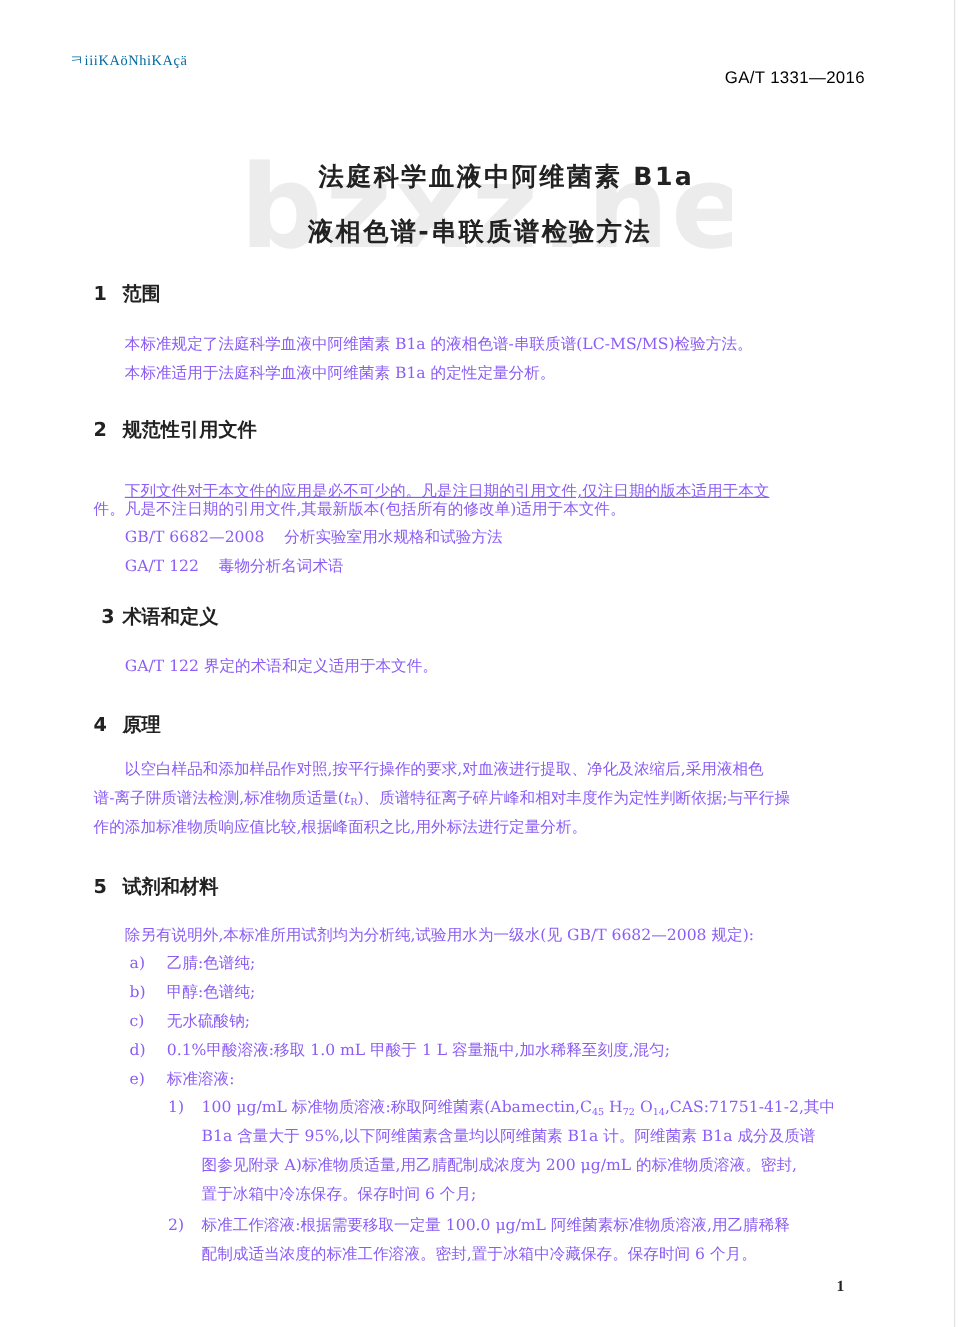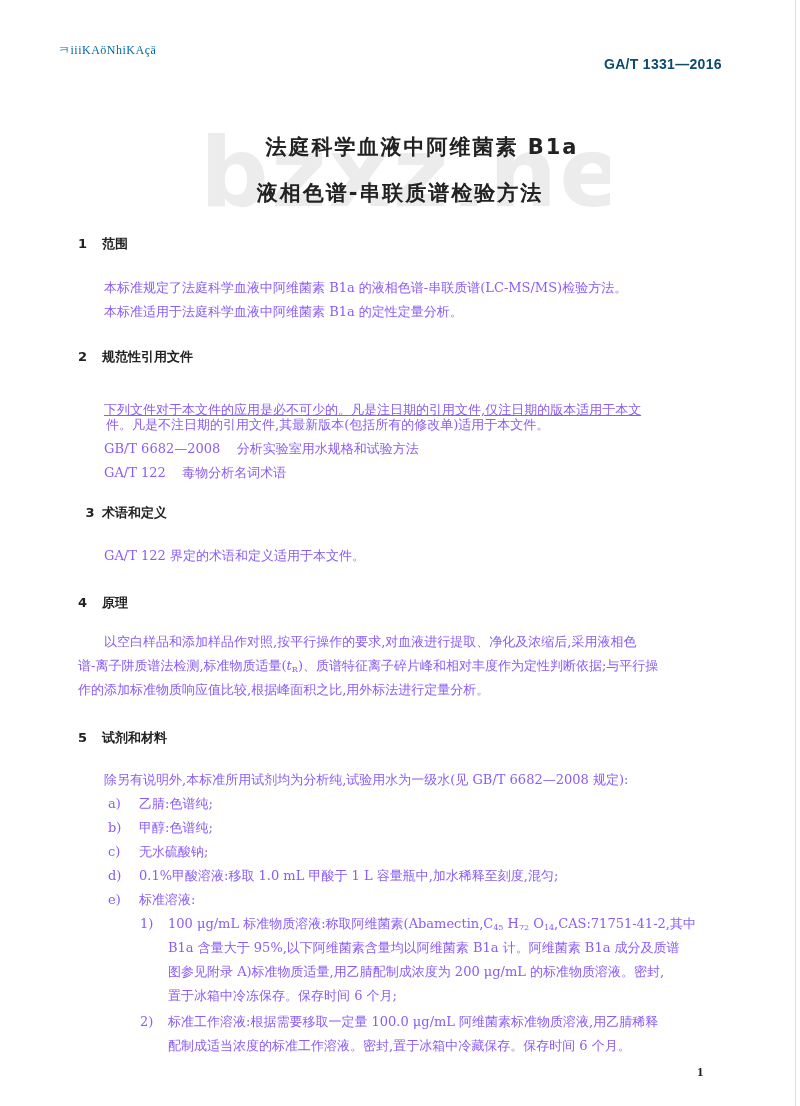--- a/index.html
+++ b/index.html
@@ -1,25 +1,25 @@
 <!DOCTYPE html>
 <html><head>
 <meta charset="utf-8">
 <style>
   html, body { margin:0; padding:0; }
   body { width:800px; height:1106px; background:#ffffff; position:relative; overflow:hidden;
          font-family:"DejaVu Serif", "Liberation Serif", serif; color:#1a1a1a; }
   .page-edge { position:absolute; top:0; right:4px; width:1px; height:1106px; background:#e2e2e2; }
   .top-noise { position:absolute; left:58px; top:2px; font-family:"Liberation Serif", serif; font-size:12px; color:#0369a1; letter-spacing:0.5px;margin-top:40px; }
-  .std-no { position:absolute; left:604px; top:56px; font-family:"Liberation Sans", sans-serif; font-weight:bold; font-size:14px; color:#0c4a6e; letter-spacing:0.3px; }
+  .std-no { position:absolute; left:604px; top:56px; font-family:"Liberation Sans", sans-serif; font-weight:normal; font-size:14px; color:#000000; letter-spacing:0.3px; }
   .watermark { position:absolute; left:200px; top:128px; width:410px; height:90px; font-family:"DejaVu Sans", sans-serif; font-weight:bold; font-size:96px; line-height:90px; color:#ececec; letter-spacing:2px; z-index:0; overflow:hidden; }
   .title { position:absolute; left:0; width:800px; text-align:center; font-family:"DejaVu Sans", sans-serif; font-weight:bold; font-size:21px; color:#222; z-index:1; letter-spacing:2px; }
   .t1 { top:133px;padding-left:22px; }
   .t2 { top:163px;margin-top:16px; }
-  .heading { position:absolute; left:78px; font-family:"DejaVu Sans", sans-serif; font-weight:bold; font-size:13px; color:#222; }
+  .heading { position:absolute; left:78px; font-family:"DejaVu Sans", sans-serif; font-weight:bold; font-size:16px; color:#222; }
   .heading .num { display:inline-block; width:24px; }
   .para { position:absolute; font-size:13px; line-height:24px; color:#8b5cf6; }
   .list-label { display:inline-block; width:31px; }
   .sub-label { display:inline-block; width:28px; }
   .page-num { position:absolute; left:697px; top:1040px; font-family:"Liberation Serif", serif; font-weight:bold; font-size:13px; color:#222; }
   sub { font-size:8px; vertical-align:-2px; }
   i { font-style:italic; }
 </style>
 </head>
 <body>
@@ -36,21 +36,21 @@
 <div class="heading" style="top:235px;">
   <span class="num">1</span><span>范围</span>
 </div>
 <div class="para" style="left:104px; top:276px;">本标准规定了法庭科学血液中阿维菌素 B1a 的液相色谱-串联质谱(LC-MS/MS)检验方法。</div>
 <div class="para" style="left:104px; top:300px;">本标准适用于法庭科学血液中阿维菌素 B1a 的定性定量分析。</div>
 
 <div class="heading" style="top:348px;">
   <span class="num">2</span><span>规范性引用文件</span>
 </div>
 <div class="para" style="left:104px; top:398px;text-decoration:underline;">下列文件对于本文件的应用是必不可少的。凡是注日期的引用文件,仅注日期的版本适用于本文</div>
-<div class="para" style="left:78px; top:413px;margin-left:28px;">件。凡是不注日期的引用文件,其最新版本(包括所有的修改单)适用于本文件。</div>
+<div class="para" style="left:78px; top:413px;">件。凡是不注日期的引用文件,其最新版本(包括所有的修改单)适用于本文件。</div>
 <div class="para" style="left:104px; top:437px;">
   <span>GB/T 6682—2008</span>&nbsp;&nbsp;&nbsp;&nbsp;<span>分析实验室用水规格和试验方法</span>
 </div>
 <div class="para" style="left:104px; top:461px;">
   <span>GA/T 122</span>&nbsp;&nbsp;&nbsp;&nbsp;<span>毒物分析名词术语</span>
 </div>
 
 <div class="heading" style="top:504px;text-align:center;">
   <span class="num">3</span><span>术语和定义</span>
 </div>

